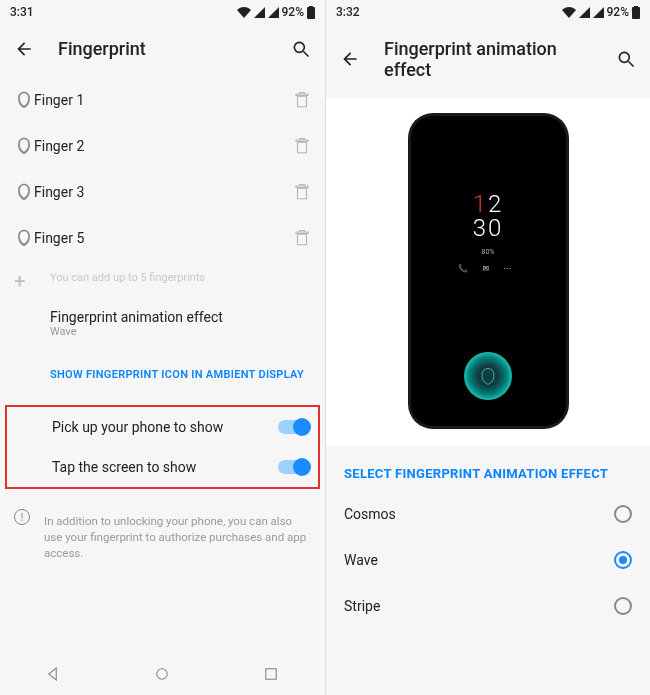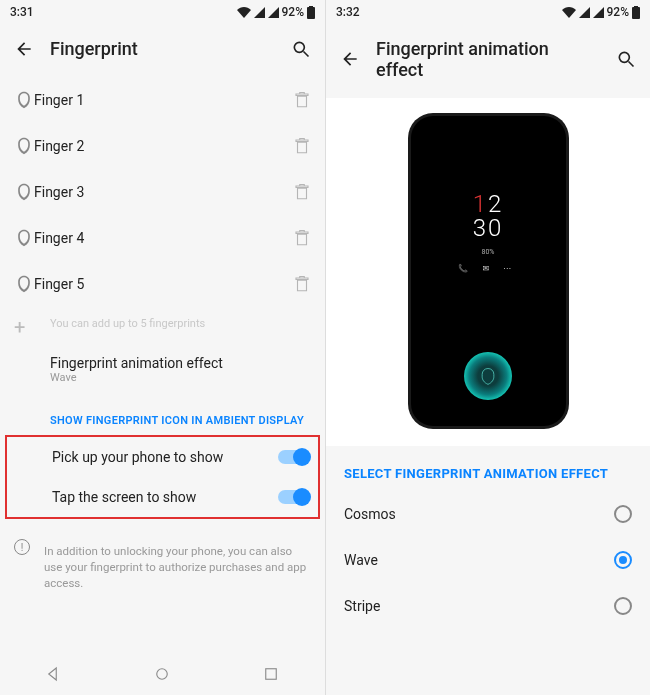--- a/index.html
+++ b/index.html
@@ -28,21 +28,21 @@
     padding: 0 10px;
     font-size: 12px;
     font-weight: 500;
     color: #222;
   }
   .status-right { display: flex; align-items: center; gap: 3px; }
   .header {
     display: flex;
     align-items: center;
     padding: 14px 14px 18px;
-    gap: 16px;
+    gap: 24px;
   }
   .back-arrow { width: 20px; height: 20px; }
   .page-title { font-size: 18px; font-weight: 500; color: #222; flex: 1; }
   .search-icon { width: 20px; height: 20px; }
   .content { flex: 1; overflow: hidden; }
   .row {
     display: flex;
     align-items: center;
     padding: 0 14px;
     min-height: 46px;
@@ -60,21 +60,21 @@
   .anim-sub { font-size: 11px; color: #999; }
   .section-header {
     font-size: 11px;
     font-weight: 600;
     color: #0a84ff;
     padding: 16px 14px 8px 50px;
     letter-spacing: 0.3px;
   }
   .highlight-box {
     border: 2px solid #e03030;
-    margin: 0 5px 8px;
+    margin: 16px 5px 8px;
   }
   .toggle-row {
     display: flex;
     align-items: center;
     padding: 12px 10px 12px 45px;
   }
   .toggle-label { flex: 1; font-size: 14px; color: #222; }
   .toggle {
     width: 30px; height: 14px; border-radius: 8px;
     background: #9bd0ff; position: relative;
@@ -202,29 +202,20 @@
       <span class="row-label">Finger 2</span>
       <svg class="trash" viewBox="0 0 24 24">
           <path d="M6 7h12v14H6zM4 4h16v2H4zM9 2h6v2H9z" fill="none" stroke="#555" stroke-width="1.5"></path>
         </svg>
     </div>
     <div class="row">
       <svg class="fp-icon" viewBox="0 0 24 24">
           <path d="M12 2C8 2 5 5 5 9v2c0 4 2 8 7 11 5-3 7-7 7-11V9c0-4-3-7-7-7zm0 2c3 0 5 2 5 5v2c0 3-2 6-5 8-3-2-5-5-5-8V9c0-3 2-5 5-5z" fill="#888"></path>
         </svg>
       <span class="row-label">Finger 3</span>
-      <svg class="trash" viewBox="0 0 24 24">
-          <path d="M6 7h12v14H6zM4 4h16v2H4zM9 2h6v2H9z" fill="none" stroke="#555" stroke-width="1.5"></path>
-        </svg>
-    </div>
-    <div class="row">
-      <svg class="fp-icon" viewBox="0 0 24 24">
-          <path d="M12 2C8 2 5 5 5 9v2c0 4 2 8 7 11 5-3 7-7 7-11V9c0-4-3-7-7-7zm0 2c3 0 5 2 5 5v2c0 3-2 6-5 8-3-2-5-5-5-8V9c0-3 2-5 5-5z" fill="#888"></path>
-        </svg>
-      <span class="row-label">Finger 4</span>
       <svg class="trash" viewBox="0 0 24 24">
           <path d="M6 7h12v14H6zM4 4h16v2H4zM9 2h6v2H9z" fill="none" stroke="#555" stroke-width="1.5"></path>
         </svg>
     </div>
     <div class="row">
       <svg class="fp-icon" viewBox="0 0 24 24">
           <path d="M12 2C8 2 5 5 5 9v2c0 4 2 8 7 11 5-3 7-7 7-11V9c0-4-3-7-7-7zm0 2c3 0 5 2 5 5v2c0 3-2 6-5 8-3-2-5-5-5-8V9c0-3 2-5 5-5z" fill="#888"></path>
         </svg>
       <span class="row-label">Finger 5</span>
       <svg class="trash" viewBox="0 0 24 24">

